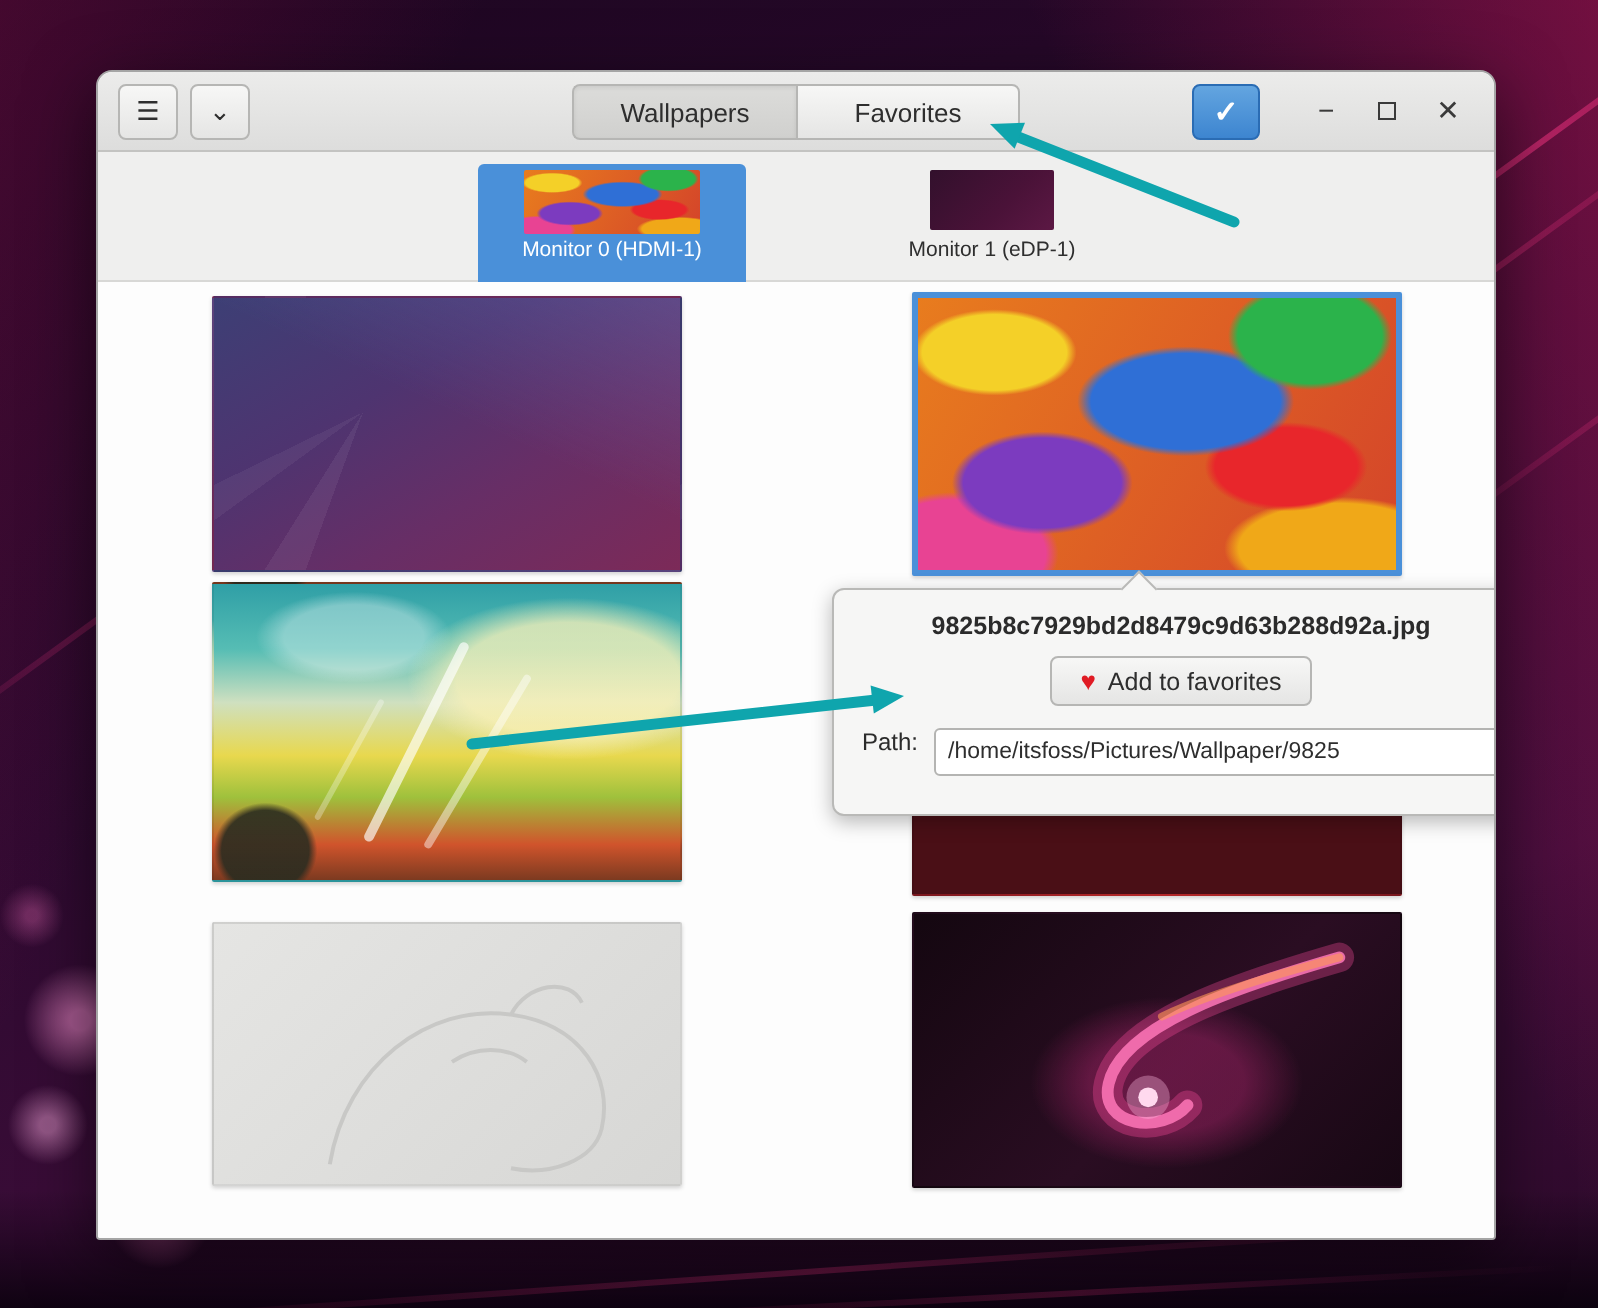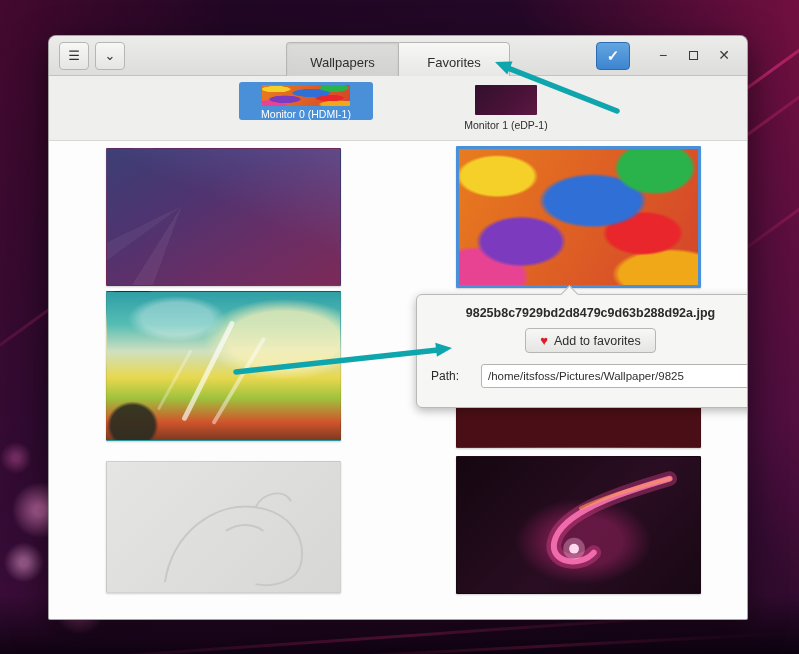--- a/index.html
+++ b/index.html
@@ -35,38 +35,38 @@
   .headerbar{position:relative;height:40px;
     background:linear-gradient(to bottom,#ececeb,#dddddc);
     border-bottom:1px solid #c3c3c1;border-radius:7px 7px 0 0;
     display:flex;align-items:center;padding:0 10px;}
   .hb-left{display:flex;gap:6px;}
   .gtk-btn{display:inline-flex;align-items:center;justify-content:center;
     background:linear-gradient(to bottom,#f7f7f6,#e5e5e4);
     border:1px solid #b6b6b4;border-radius:4px;color:#2e2e2e;cursor:default;}
   .icon-btn{width:30px;height:28px;font-size:13px;}
   .hb-tabs{position:absolute;left:50%;top:6px;transform:translateX(-50%);display:flex;}
-  .tab-btn{width:112px;height:40px;font-size:13px;}
+  .tab-btn{width:112px;height:28px;font-size:13px;}
   .tab-btn:first-child{border-radius:4px 0 0 4px;border-right:none;
     background:linear-gradient(to bottom,#dcdcda,#d0d0ce);box-shadow:inset 0 1px 2px rgba(0,0,0,0.08);}
   .tab-btn:last-child{border-radius:0 4px 4px 0;}
   .hb-right{margin-left:auto;display:flex;align-items:center;gap:4px;}
   .apply-btn{width:34px;height:28px;margin-right:16px;
     background:linear-gradient(to bottom,#63a5e0,#3d85d0);border:1px solid #2a6cb4;
     color:#fff;font-size:15px;font-weight:bold;}
   .wc{background:none;border:none;width:26px;height:26px;display:inline-flex;
     align-items:center;justify-content:center;color:#3a3a3a;font-size:14px;padding:0;}
   .max-glyph{display:inline-block;width:9px;height:9px;border:1.5px solid #3a3a3a;}
 
   
   .monitorbar{position:relative;height:65px;background:#efefee;border-bottom:1px solid #d8d8d6;}
   .monitor{position:absolute;display:flex;flex-direction:column;align-items:center;}
-  .monitor.selected{left:190px;top:6px;width:134px;height:38px;background:#4a90d9;
+  .monitor.selected{left:190px;top:6px;width:134px;height:66px;background:#4a90d9;
     border-radius:3px;padding-top:3px;}
-  .monitor.m1{left:392px;top:9px;width:130px;}
+  .monitor.m1{left:382px;top:9px;width:130px;}
   .mthumb{border-radius:1px;}
   .monitor.selected .mthumb{width:88px;height:32px;}
   .monitor.m1 .mthumb{width:62px;height:30px;}
   .mlabel{font-size:10.5px;color:#fff;margin-top:2px;white-space:nowrap;}
   .mlabel.dark{color:#2e2e2e;margin-top:4px;}
 
   
   .content{position:relative;height:480px;background:#fdfdfd;}
   .thumb{position:absolute;border-radius:1px;box-shadow:0 1px 2px rgba(0,0,0,0.18);
     border:1px solid rgba(0,0,0,0.07);overflow:hidden;}
@@ -109,21 +109,21 @@
   .popover{position:absolute;left:367px;top:153px;width:349px;height:114px;z-index:5;
     background:#f6f6f5;border:1px solid #b9b9b7;border-radius:6px;
     box-shadow:0 3px 10px rgba(0,0,0,0.28);}
   .popover::before{content:"";position:absolute;left:146px;top:-7px;width:12px;height:12px;
     background:#f6f6f5;border-left:1px solid #b9b9b7;border-top:1px solid #b9b9b7;
     transform:rotate(45deg);}
   .po-filename{margin-top:11px;text-align:center;font-size:12.5px;font-weight:bold;color:#2b2b2b;}
   .po-favbtn{display:flex;align-items:center;gap:6px;margin:8px auto 0 auto;
     padding:4px 14px;font-size:12.5px;height:25px;}
   .heart{color:#e01b24;font-size:13px;line-height:1;}
-  .po-pathrow{display:flex;align-items:center;gap:22px;margin-top:11px;padding:0 14px;}
+  .po-pathrow{display:flex;gap:8px;margin-top:11px;padding:0 14px;}
   .po-pathlabel{font-size:12px;color:#2b2b2b;}
   .po-pathinput{flex:1;height:24px;border:1px solid #b4b4b2;border-radius:3px;
     background:#fff;font-size:11.5px;color:#2e2e2e;padding:3px 6px;
     font-family:"Liberation Sans", sans-serif;}
 
   
   .arrows{position:absolute;inset:0;width:799px;height:654px;z-index:9;pointer-events:none;}
 </style>
 </head>
 <body>

